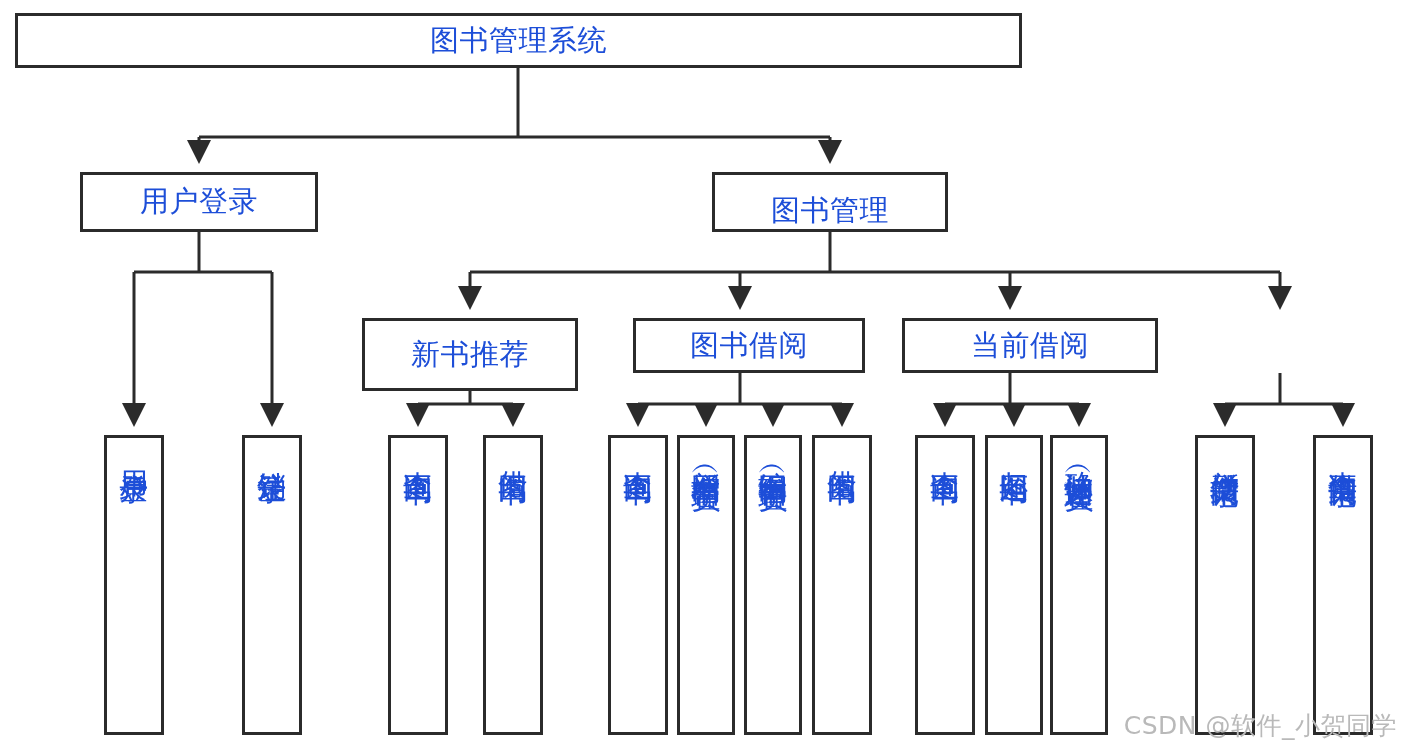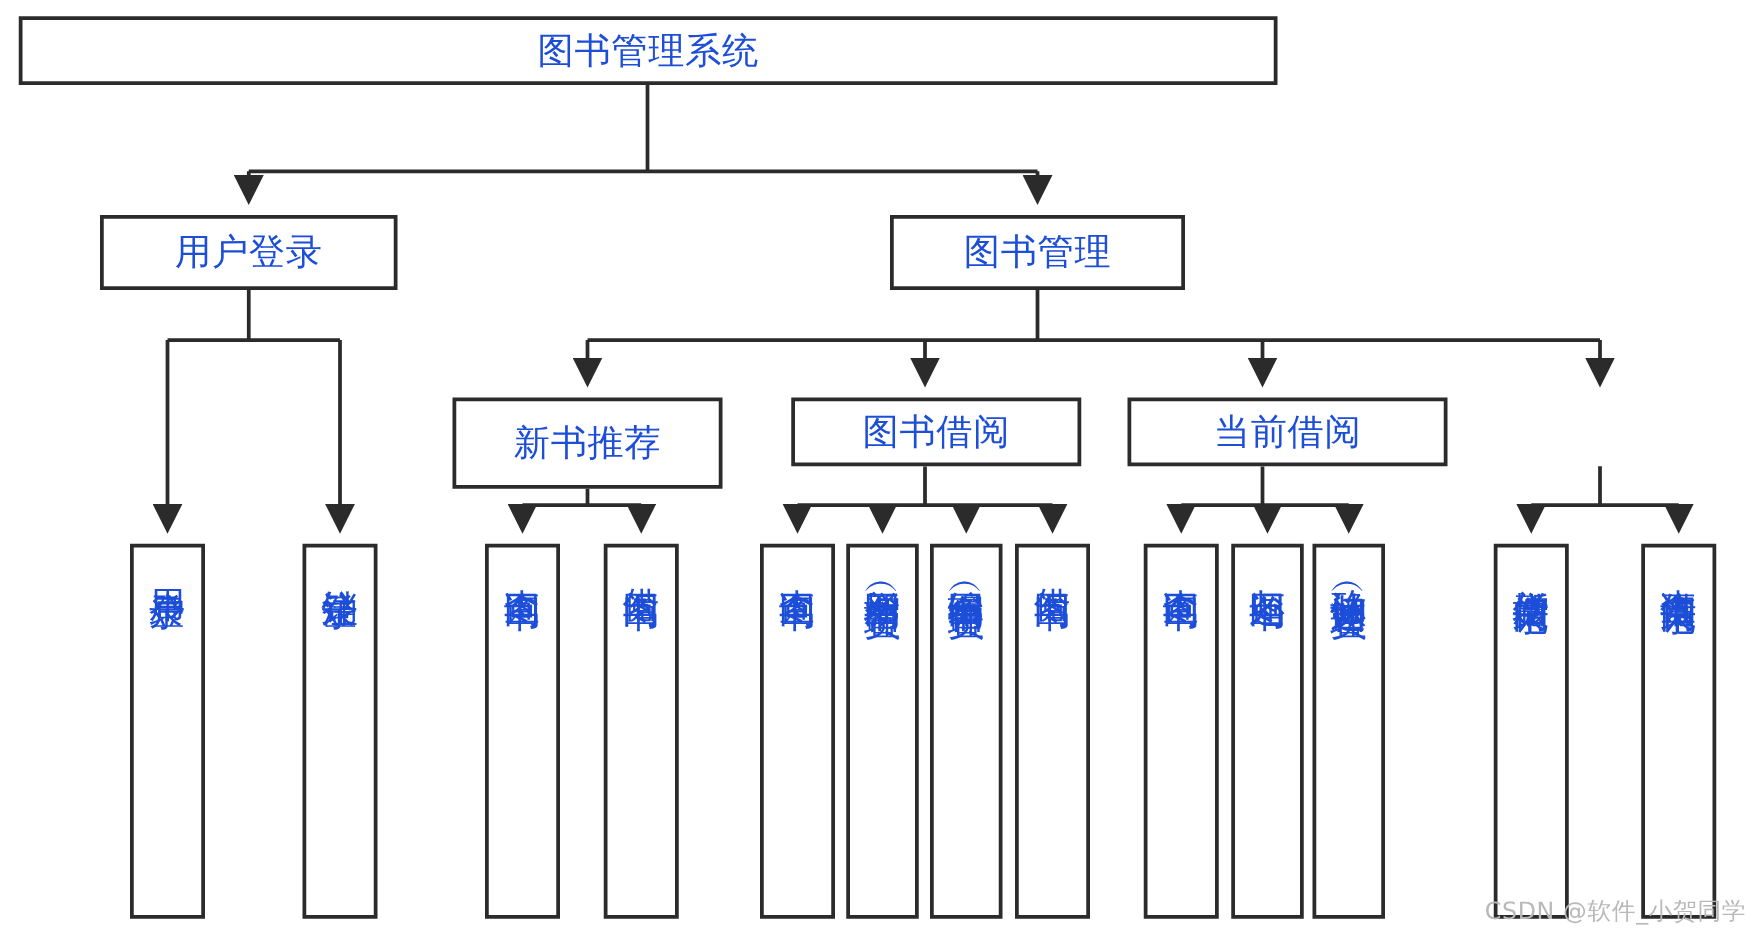--- a/index.html
+++ b/index.html
@@ -52,21 +52,21 @@
   }
   .leaf-box {
     align-items: flex-start;
     justify-content: center;
     padding-top: 10px;
   }
   .watermark {
     position: absolute;
     right: 8px;
     bottom: 5px;
-    font-size: 19px;
+    font-size: 25px;
     color: #b9b9b9;
     letter-spacing: 0.5px;
     white-space: nowrap;
     pointer-events: none;
   }
 </style>
 </head>
 <body>
 
 <div id="canvas">
@@ -122,21 +122,21 @@
     </g>
   </svg>
 
   <div class="node-box" style="left: 15px; top: 13px; width: 1007px; height: 55px;">
     <span class="node-label">图书管理系统</span>
   </div>
 
   <div class="node-box" style="left: 80px; top: 172px; width: 238px; height: 60px;">
     <span class="node-label">用户登录</span>
   </div>
-  <div class="node-box" style="left: 712px; top: 172px; width: 236px; height: 60px;">
+  <div class="node-box" style="left: 712px; top: 172px; width: 236px; height: 60px; align-items: flex-end;">
     <span class="node-label">图书管理</span>
   </div>
 
   <div class="node-box" style="left: 362px; top: 318px; width: 216px; height: 73px;">
     <span class="node-label">新书推荐</span>
   </div>
   <div class="node-box" style="left: 633px; top: 318px; width: 232px; height: 55px;">
     <span class="node-label">图书借阅</span>
   </div>
   <div class="node-box" style="left: 902px; top: 318px; width: 256px; height: 55px;">

